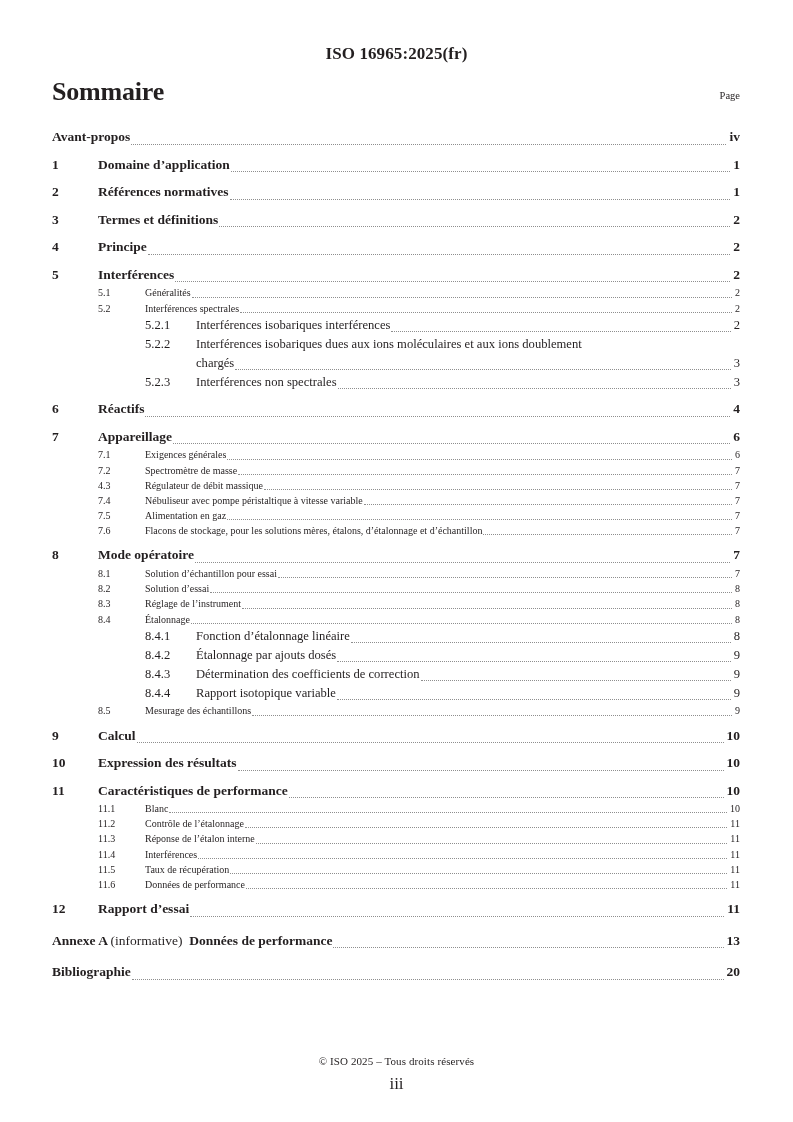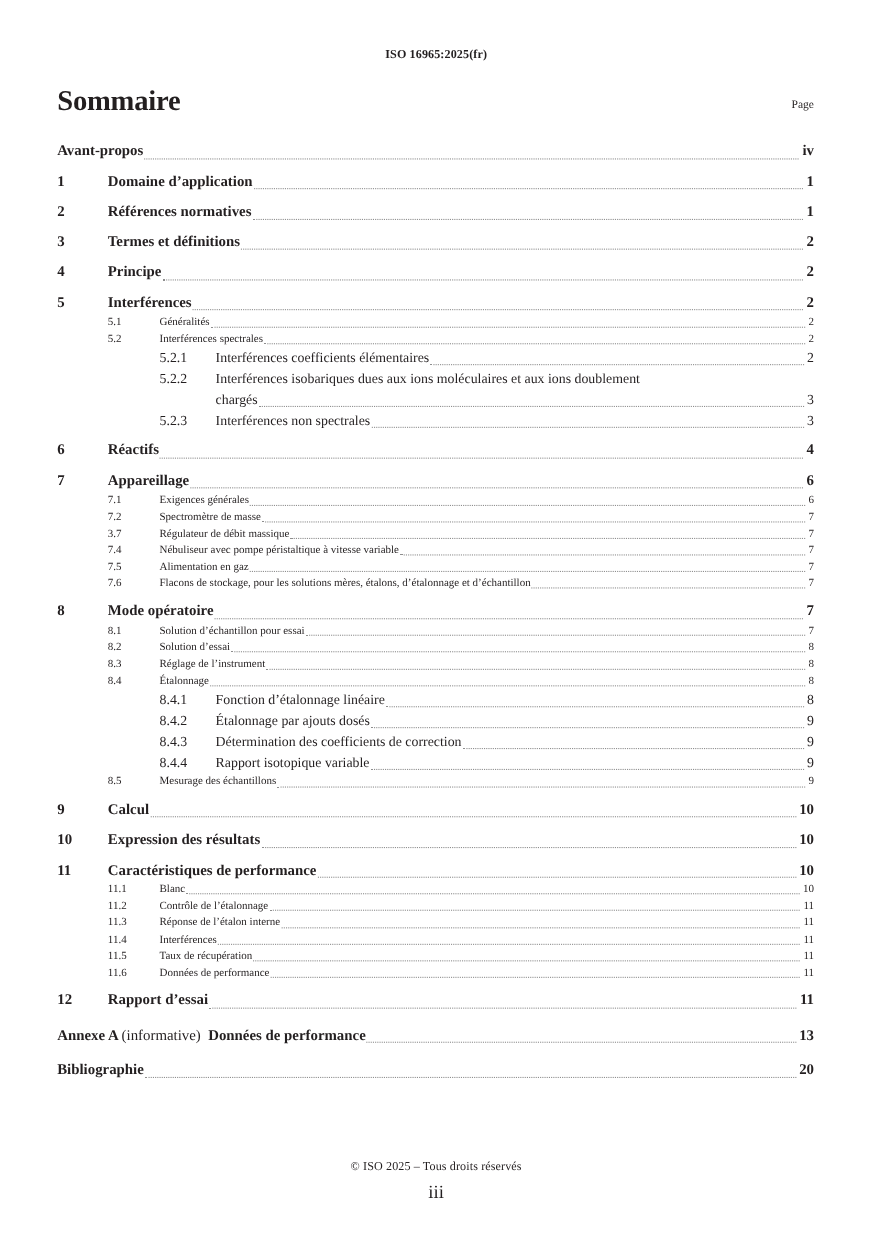--- a/index.html
+++ b/index.html
@@ -21,21 +21,21 @@
     padding: 0;
   }
   .running-head {
     position: absolute;
     top: 44px;
     left: 0;
     right: 0;
     text-align: center;
     font-family: "Liberation Serif", serif;
     font-weight: bold;
-    font-size: 11px;
+    font-size: 17px;
     letter-spacing: 0.1px;
   }
 
   .content {
     position: absolute;
     left: 52px;
     top: 78px;
     width: 688px;
   }
 
@@ -242,21 +242,21 @@
             <span class="num">5.2</span>
             <span class="body">
               <span class="label">Interférences spectrales</span>
               <span class="leader"></span>
               <span class="pg">2</span>
             </span>
           </div>
           <div class="toc-row lvl3">
             <span class="num">5.2.1</span>
             <span class="body">
-              <span class="label">Interférences coefficients élémentaires</span>
+              <span class="label">Interférences isobariques interférences</span>
               <span class="leader"></span>
               <span class="pg">2</span>
             </span>
           </div>
           <div class="toc-row lvl3 wrap">
             <span class="num">5.2.2</span>
             <span class="body">
               <span class="label"><span>Interférences isobariques dues aux ions moléculaires et aux ions doublement</span><span class="cont" style="display: flex; align-items: baseline;">
                   <span>chargés</span>
                   <span class="leader"></span>
@@ -298,21 +298,21 @@
           </div>
           <div class="toc-row lvl2">
             <span class="num">7.2</span>
             <span class="body">
               <span class="label">Spectromètre de masse</span>
               <span class="leader"></span>
               <span class="pg">7</span>
             </span>
           </div>
           <div class="toc-row lvl2">
-            <span class="num">3.7</span>
+            <span class="num">4.3</span>
             <span class="body">
               <span class="label">Régulateur de débit massique</span>
               <span class="leader"></span>
               <span class="pg">7</span>
             </span>
           </div>
           <div class="toc-row lvl2">
             <span class="num">7.4</span>
             <span class="body">
               <span class="label">Nébuliseur avec pompe péristaltique à vitesse variable</span>

